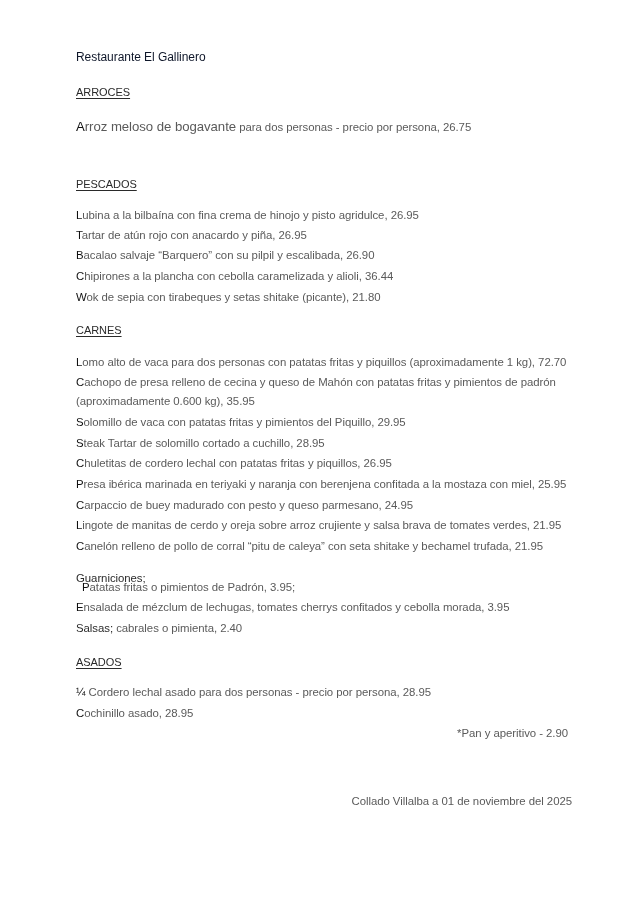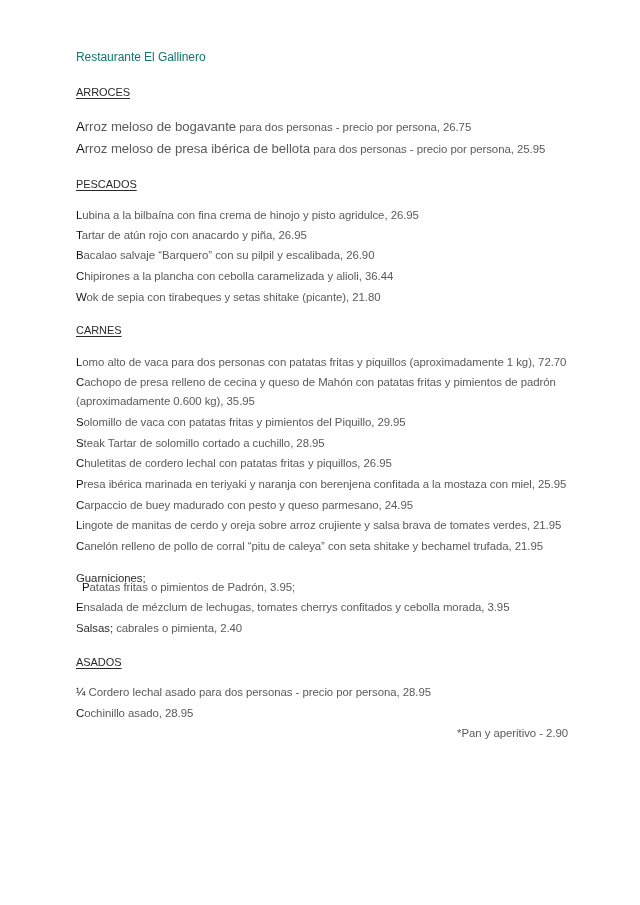--- a/index.html
+++ b/index.html
@@ -23,21 +23,21 @@
     .line {
       position: absolute;
       left: 76px;
       white-space: nowrap;
       font-size: 11.4px;
       line-height: 14px;
       color: #5a5a5a;
       letter-spacing: -0.05px;
     }
     .title {
-      color: #0f766e;
+      color: #0f172a;
       font-size: 12px;
     }
     .section {
       color: #2a2a2a;
       font-size: 11px;
       text-decoration: underline;
       text-underline-offset: 2px;
       text-decoration-thickness: 1px;
     }
     .cap {
@@ -57,23 +57,20 @@
 <body>
 
 <div class="page">
 
   <div class="line title" style="top:50px;">Restaurante El Gallinero</div>
 
   <div class="line section" style="top:85px;">ARROCES</div>
 
   <div class="line" style="top:120px;">
     <span class="cap big">A</span><span class="big">rroz meloso de bogavante</span><span> para dos personas - precio por persona, 26.75</span>
-  </div>
-  <div class="line" style="top:142px;">
-    <span class="cap big">A</span><span class="big">rroz meloso de presa ibérica de bellota</span><span> para dos personas - precio por persona, 25.95</span>
   </div>
 
   <div class="line section" style="top:177px;">PESCADOS</div>
 
   <div class="line" style="top:208px;"><span class="cap">L</span><span>ubina a la bilbaína con fina crema de hinojo y pisto agridulce, 26.95</span></div>
   <div class="line" style="top:228px;"><span class="cap">T</span><span>artar de atún rojo con anacardo y piña, 26.95</span></div>
   <div class="line" style="top:248px;"><span class="cap">B</span><span>acalao salvaje “Barquero” con su pilpil y escalibada, 26.90</span></div>
   <div class="line" style="top:269px;"><span class="cap">C</span><span>hipirones a la plancha con cebolla caramelizada y alioli, 36.44</span></div>
   <div class="line" style="top:290px;"><span class="cap">W</span><span>ok de sepia con tirabeques y setas shitake (picante), 21.80</span></div>
 
@@ -95,14 +92,15 @@
   <div class="line" style="top:600px;"><span class="cap">E</span><span>nsalada de mézclum de lechugas, tomates cherrys confitados y cebolla morada, 3.95</span></div>
   <div class="line" style="top:621px;"><span class="sub">Salsas;</span><span> cabrales o pimienta, 2.40</span></div>
 
   <div class="line section" style="top:655px;">ASADOS</div>
 
   <div class="line" style="top:685px;"><span class="cap">¼</span><span> Cordero lechal asado para dos personas - precio por persona, 28.95</span></div>
   <div class="line" style="top:706px;"><span class="cap">C</span><span>ochinillo asado, 28.95</span></div>
 
   <div class="line right" style="top:726px; right:72px;">*Pan y aperitivo - 2.90</div>
 
+  <div class="line right" style="top:794px; right:68px;">Collado Villalba a 01 de noviembre del 2025</div>
 
 </div>
 
 </body></html>

